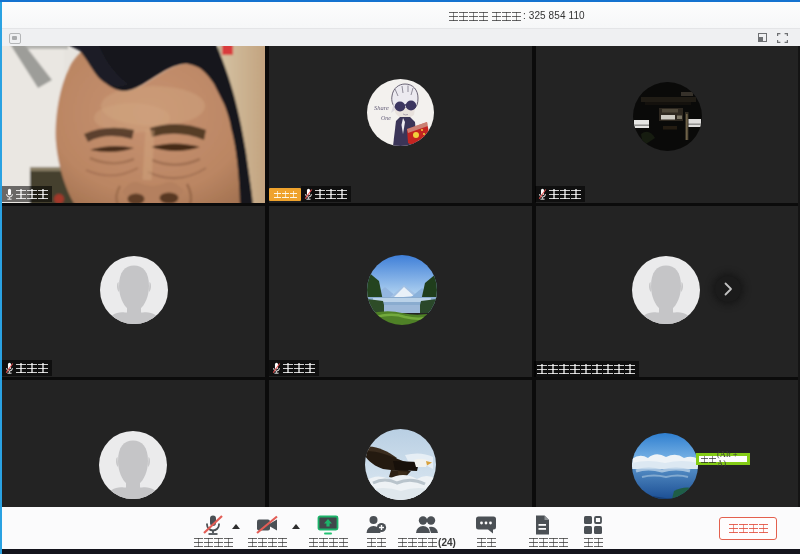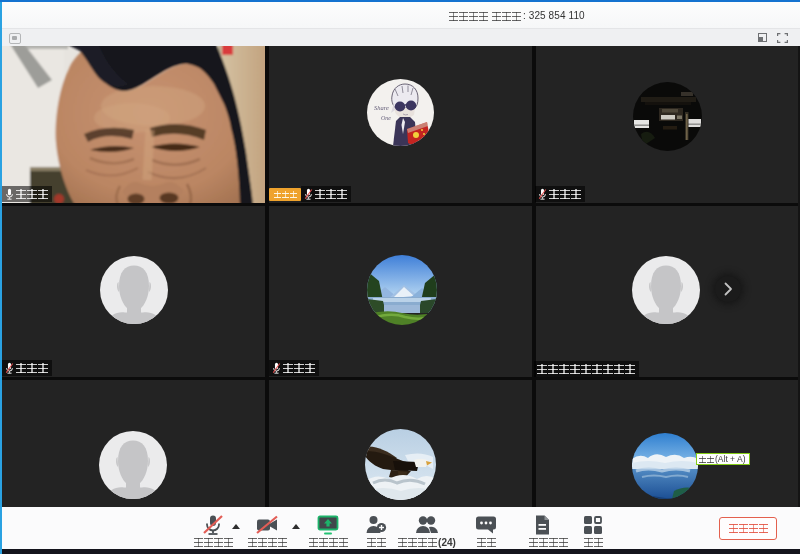--- a/index.html
+++ b/index.html
@@ -386,21 +386,21 @@
       <rect y="30" width="66" height="36" fill="url(#sea9)"></rect>
       <path d="M0,26 Q8,20 16,25 Q24,18 34,24 Q44,19 52,25 Q60,22 66,26 L66,34 L0,34 Z" fill="#eef3f7"></path>
       <path d="M0,30 Q16,26 33,30 Q50,26 66,30 L66,36 L0,36 Z" fill="#dce8f2"></path>
       <path d="M4,38 Q16,34 30,38 Q44,34 58,38" stroke="#b8d0e6" stroke-width="3" fill="none" opacity="0.8"></path>
       <path d="M10,44 Q22,41 34,44 Q46,41 56,44" stroke="#9dbeda" stroke-width="2" fill="none" opacity="0.7"></path>
       <path d="M42,58 Q52,52 66,56 L66,66 L40,66 Z" fill="#1f5e46"></path>
       <path d="M0,60 L40,66 L0,66 Z" fill="#173f75"></path>
     </g>
   </svg>
 
-  <div class="abs row" style="left:696px;top:453px;width:54px;height:12px;background:#fff;border:1px solid #84cc16;box-sizing:border-box;padding-left:2px;">
+  <div class="abs row" style="left:696px;top:453px;width:54px;height:12px;background:#fff;border:3px solid #84cc16;box-sizing:border-box;padding-left:2px;font-family:Liberation Serif, serif;">
     <span class="cj d s8"></span>
       <span class="cj d s8"></span>
     <span style="font-size:8.5px;color:#3c3c3c;line-height:9px;">(Alt + A)</span>
   </div>
 
   <div class="abs" style="left:0;top:507px;width:800px;height:43px;background:#fbfbfc;"></div>
   <div class="abs" style="left:0;top:549px;width:800px;height:5px;background:#14141c;"></div>
 
   <div class="btn" style="left:181px;">
     <svg width="24" height="24" viewBox="0 0 24 24">

